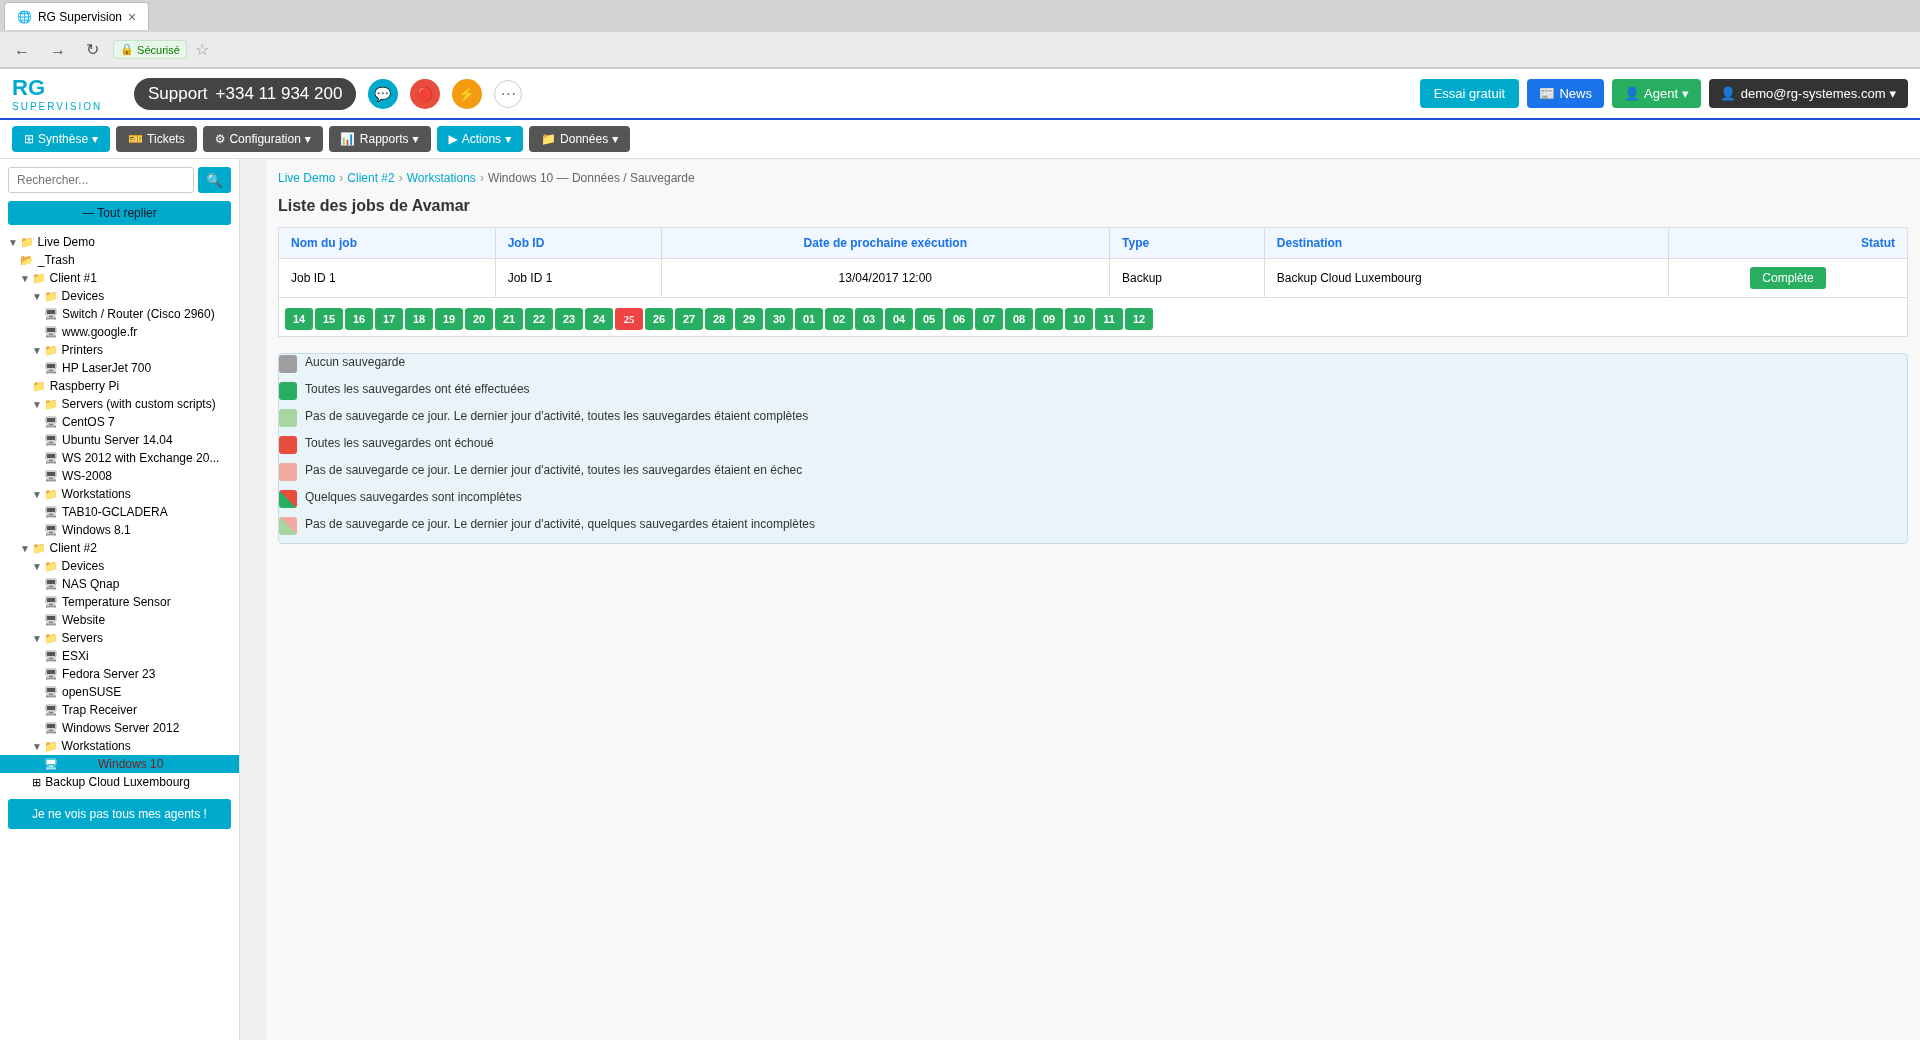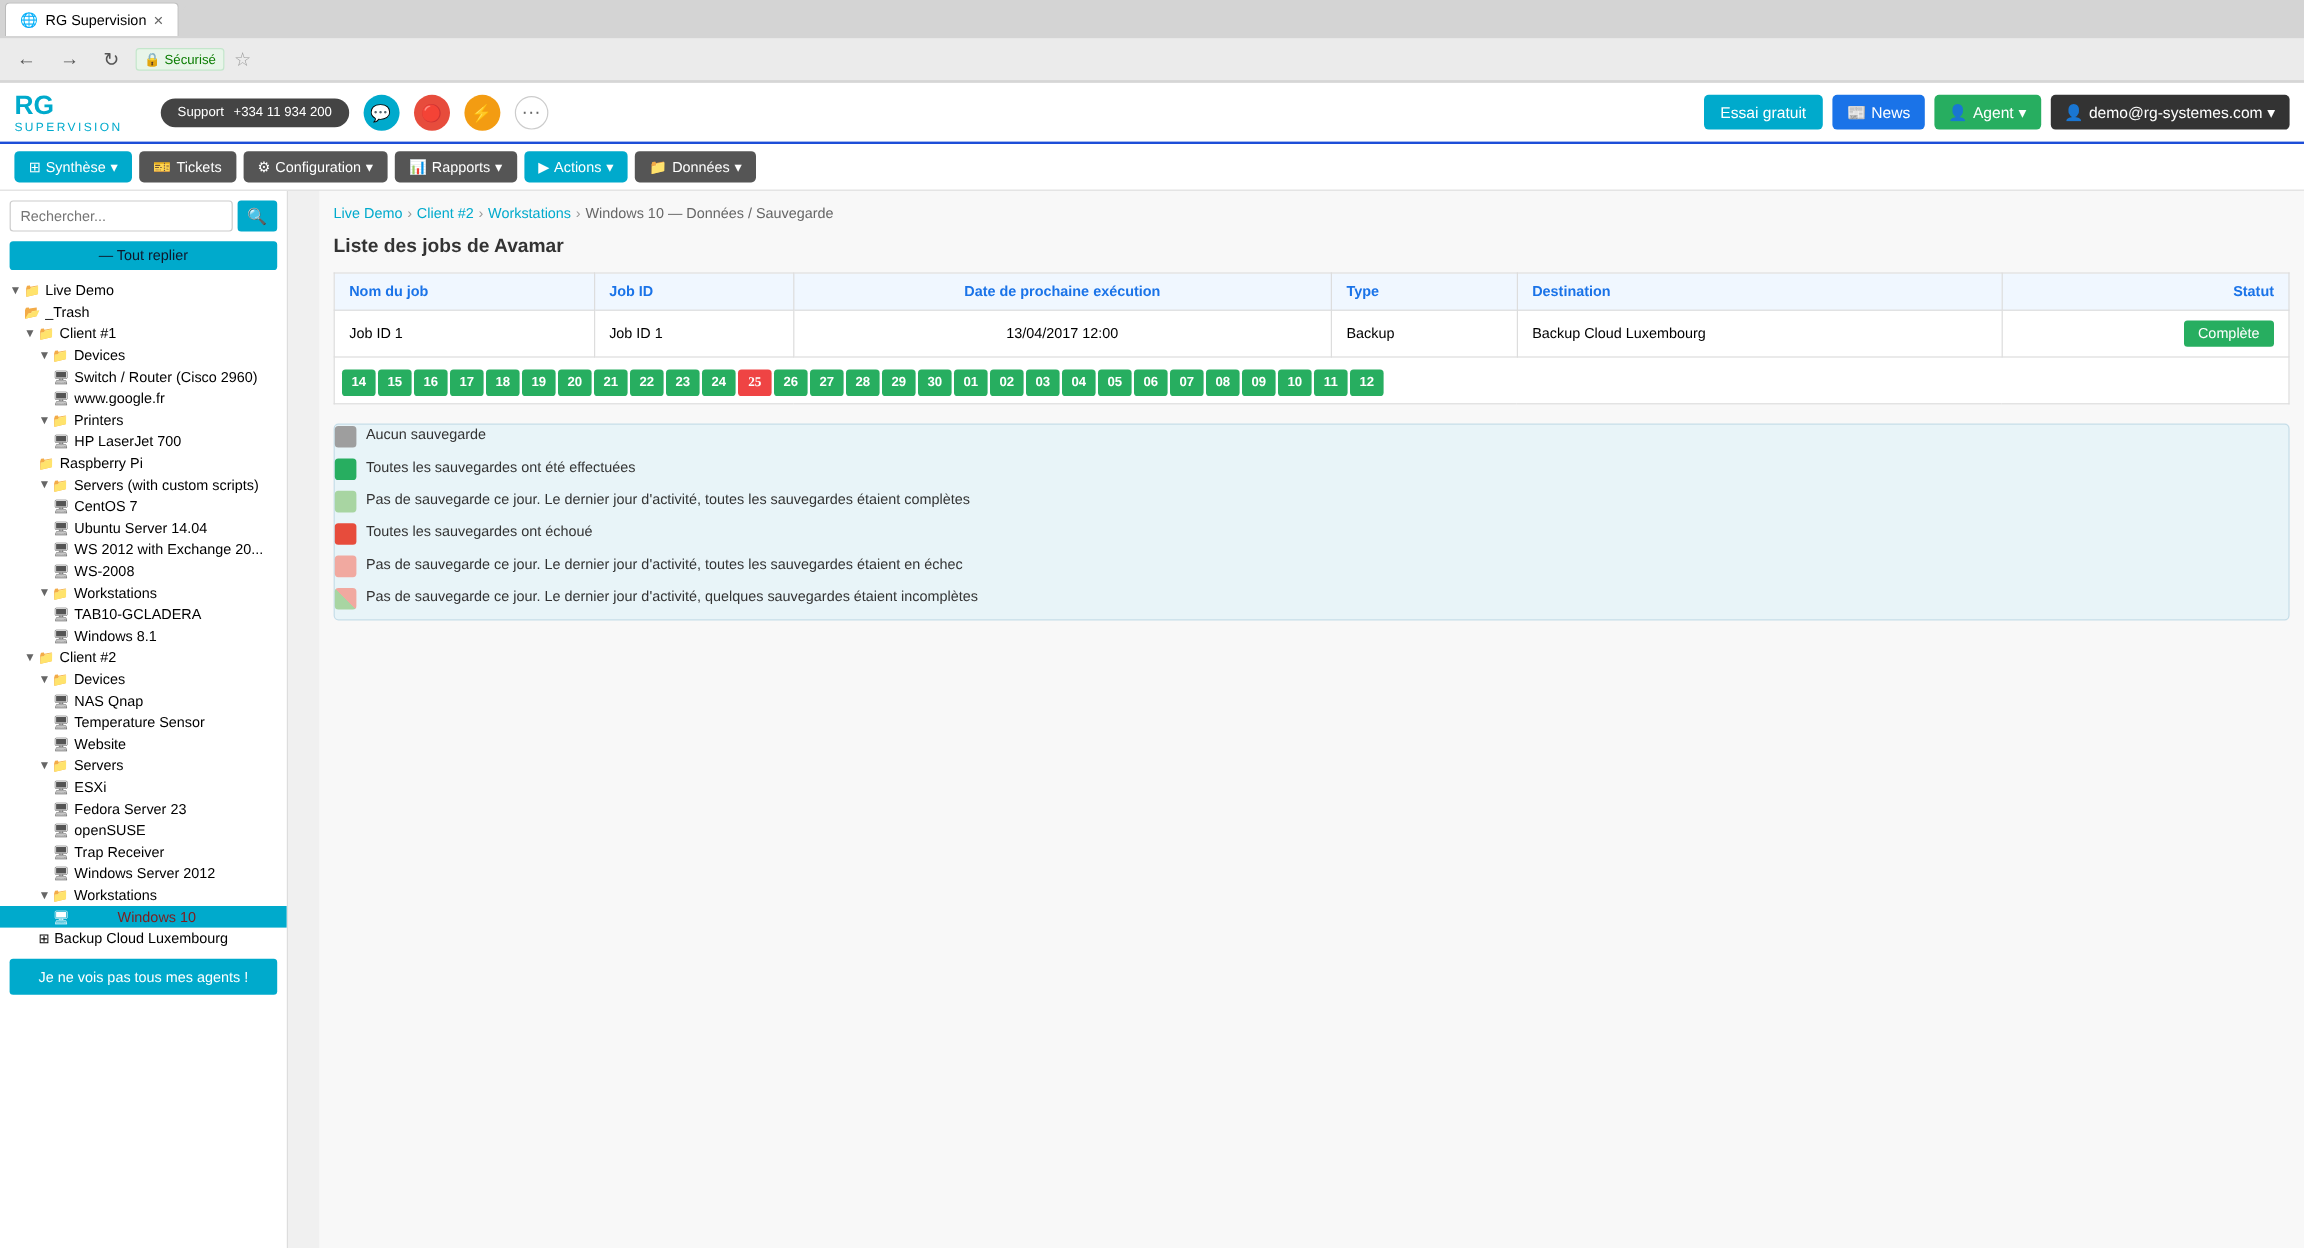--- a/index.html
+++ b/index.html
@@ -18,21 +18,21 @@
     .star-btn { background: none; border: none; cursor: pointer; font-size: 16px; color: #999; }
 
     
     .app { display: flex; flex-direction: column; height: calc(100vh - 68px); }
 
     
     .top-bar { display: flex; align-items: center; padding: 6px 12px; background: white; border-bottom: 2px solid #1d4ed8; gap: 12px; }
     .logo { width: 110px; }
     .logo-text { font-size: 22px; font-weight: bold; color: #00aacc; }
     .logo-sub { font-size: 10px; color: #00aacc; letter-spacing: 2px; }
-    .support-btn { background: #444; color: white; border: none; border-radius: 20px; padding: 6px 14px; font-size: 11px; cursor: pointer; display: flex; align-items: flex-end; gap: 8px; }
+    .support-btn { background: #444; color: white; border: none; border-radius: 20px; padding: 6px 14px; font-size: 17px; cursor: pointer; display: flex; align-items: flex-end; gap: 8px; }
     .icon-btn-round { width: 30px; height: 30px; border-radius: 50%; border: none; cursor: pointer; display: flex; align-items: center; justify-content: center; font-size: 14px; }
     .icon-teal { background: #00aacc; color: white; }
     .icon-red { background: #e74c3c; color: white; }
     .icon-yellow { background: #f39c12; color: white; }
     .more-btn { background: none; border: 1px solid #ccc; border-radius: 50%; width: 28px; height: 28px; cursor: pointer; display: flex; align-items: center; justify-content: center; font-size: 16px; color: #666; }
     .top-right { margin-left: auto; display: flex; align-items: center; gap: 8px; }
     .essai-btn { background: #00aacc; color: white; border: none; border-radius: 4px; padding: 7px 14px; font-size: 13px; cursor: pointer; }
     .news-btn { background: #1a73e8; color: white; border: none; border-radius: 4px; padding: 7px 12px; font-size: 13px; cursor: pointer; display: flex; align-items: center; gap: 4px; }
     .agent-btn { background: #27ae60; color: white; border: none; border-radius: 4px; padding: 7px 12px; font-size: 13px; cursor: pointer; display: flex; align-items: center; gap: 4px; }
     .user-btn { background: #333; color: white; border: none; border-radius: 4px; padding: 7px 12px; font-size: 13px; cursor: pointer; display: flex; align-items: center; gap: 4px; }
@@ -365,21 +365,21 @@
             <th style="text-align:right;">Statut</th>
           </tr>
         </thead>
         <tbody>
           <tr>
             <td>Job ID 1</td>
             <td>Job ID 1</td>
             <td style="text-align:center;">13/04/2017 12:00</td>
             <td>Backup</td>
             <td>Backup Cloud Luxembourg</td>
-            <td style="text-align:right;text-decoration:underline;">
+            <td style="text-align:center;text-decoration:underline;">
               <span class="status-complete">Complète</span>
             </td>
           </tr>
           <tr>
             <td colspan="6" style="padding: 6px;">
               <div class="day-row" id="day-row-container">
                   <div class="day-cell day-green">14</div>
                   <div class="day-cell day-green">15</div>
                   <div class="day-cell day-green">16</div>
                   <div class="day-cell day-green">17</div>
@@ -429,19 +429,23 @@
           </div>
           <div class="legend-item">
             <div class="legend-color" style="background: rgb(231, 76, 60);"></div>
             <span class="legend-text">Toutes les sauvegardes ont échoué</span>
           </div>
           <div class="legend-item">
             <div class="legend-color" style="background: rgb(241, 169, 160);"></div>
             <span class="legend-text">Pas de sauvegarde ce jour. Le dernier jour d'activité, toutes les sauvegardes étaient en échec</span>
           </div>
           <div class="legend-item">
+            <div class="legend-color" style="background: linear-gradient(45deg, rgb(39, 174, 96) 50%, rgb(231, 76, 60) 50%);"></div>
+            <span class="legend-text">Quelques sauvegardes sont incomplètes</span>
+          </div>
+          <div class="legend-item">
             <div class="legend-color" style="background: linear-gradient(45deg, rgb(168, 213, 162) 50%, rgb(241, 169, 160) 50%);"></div>
             <span class="legend-text">Pas de sauvegarde ce jour. Le dernier jour d'activité, quelques sauvegardes étaient incomplètes</span>
           </div>
         </div>
     </div>
   </div>
 </div>
 
 </body></html>

